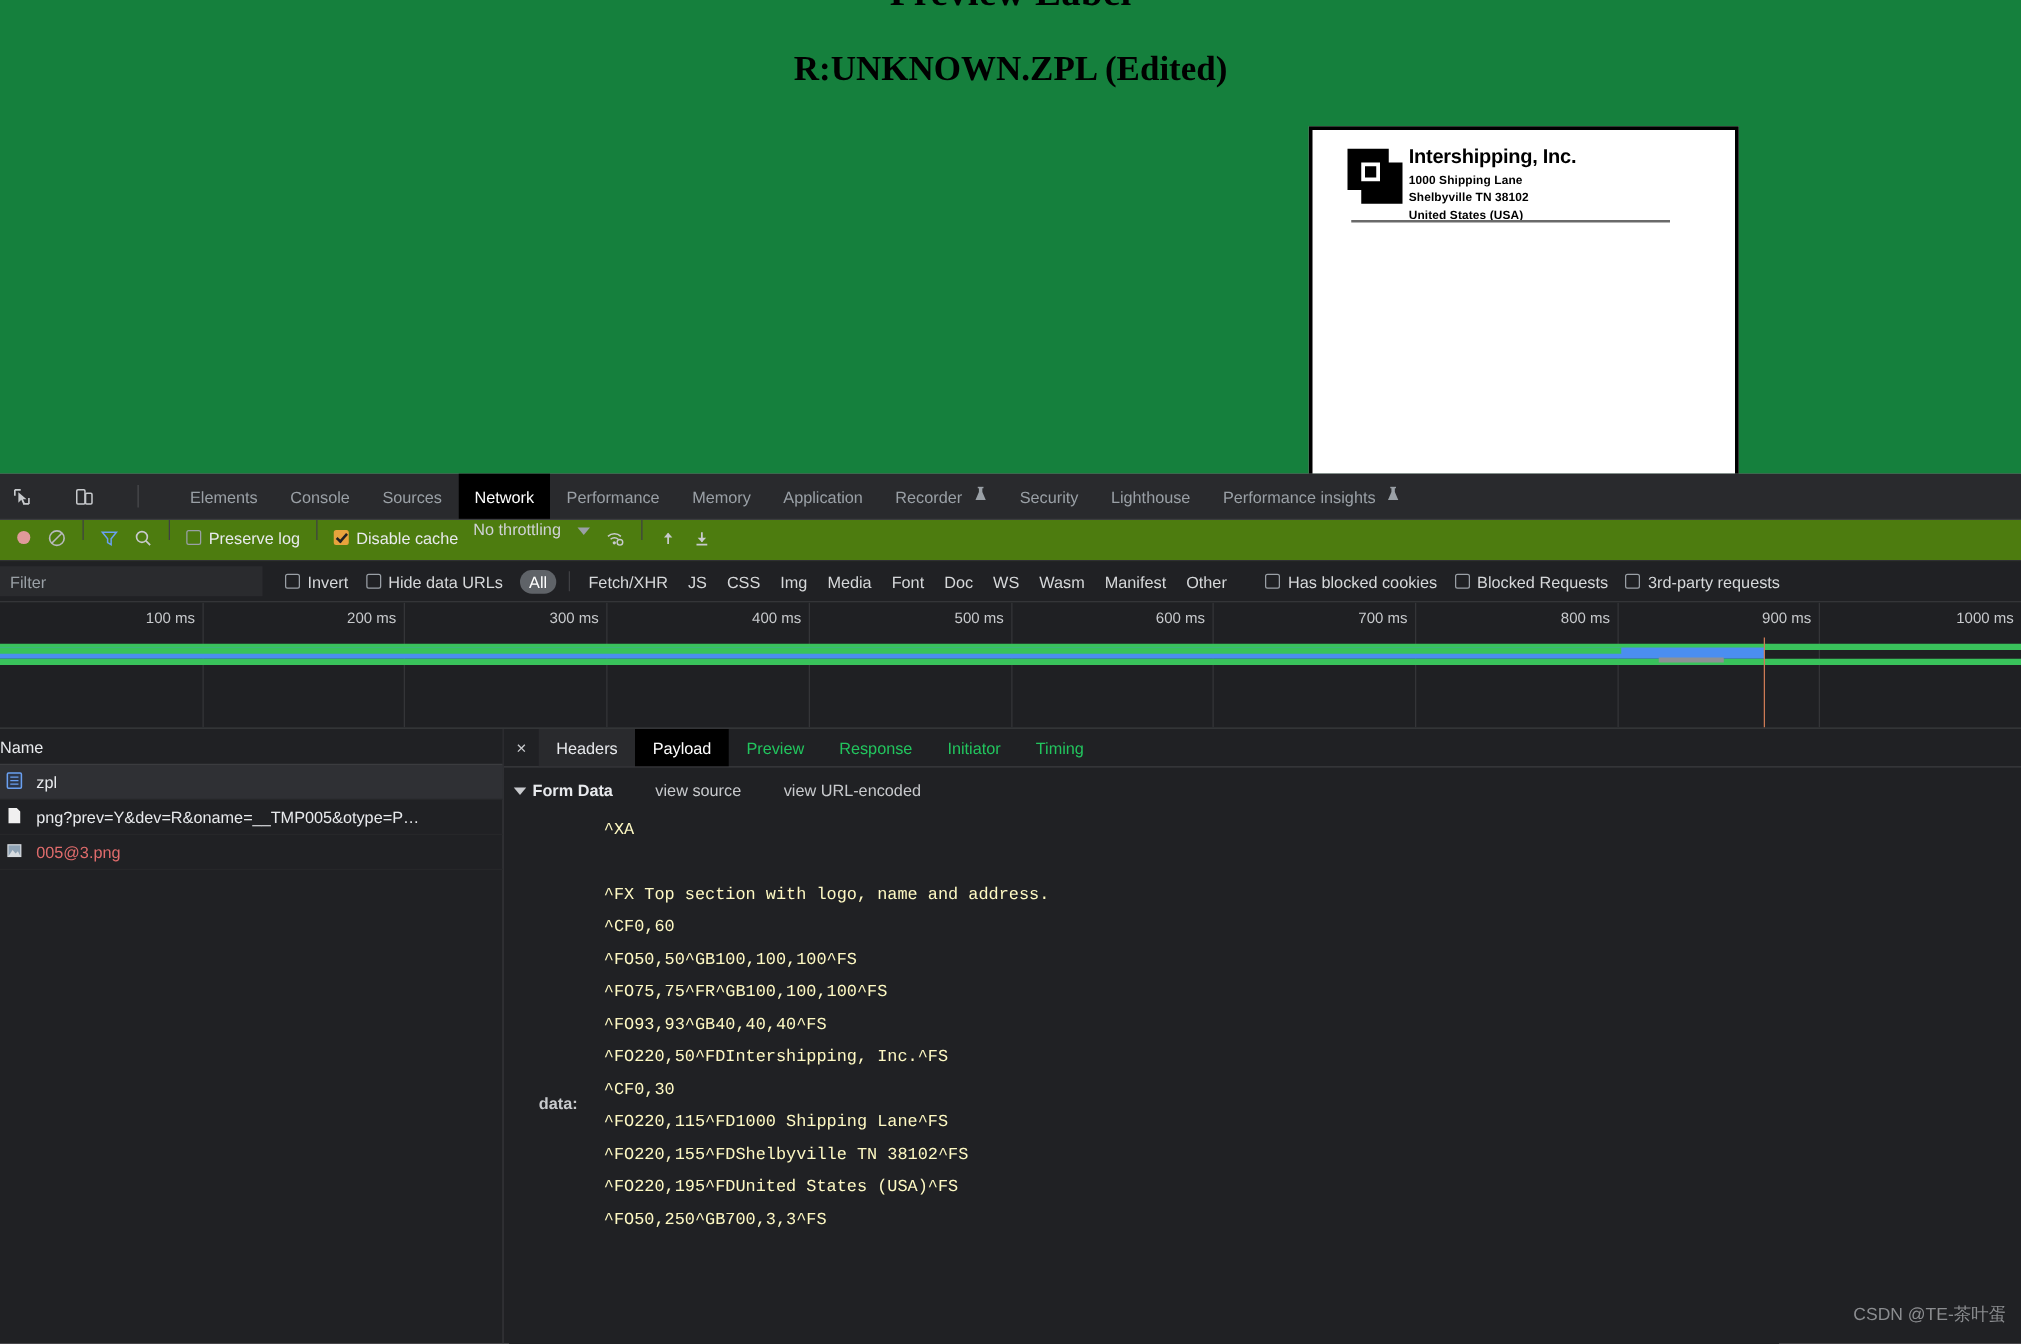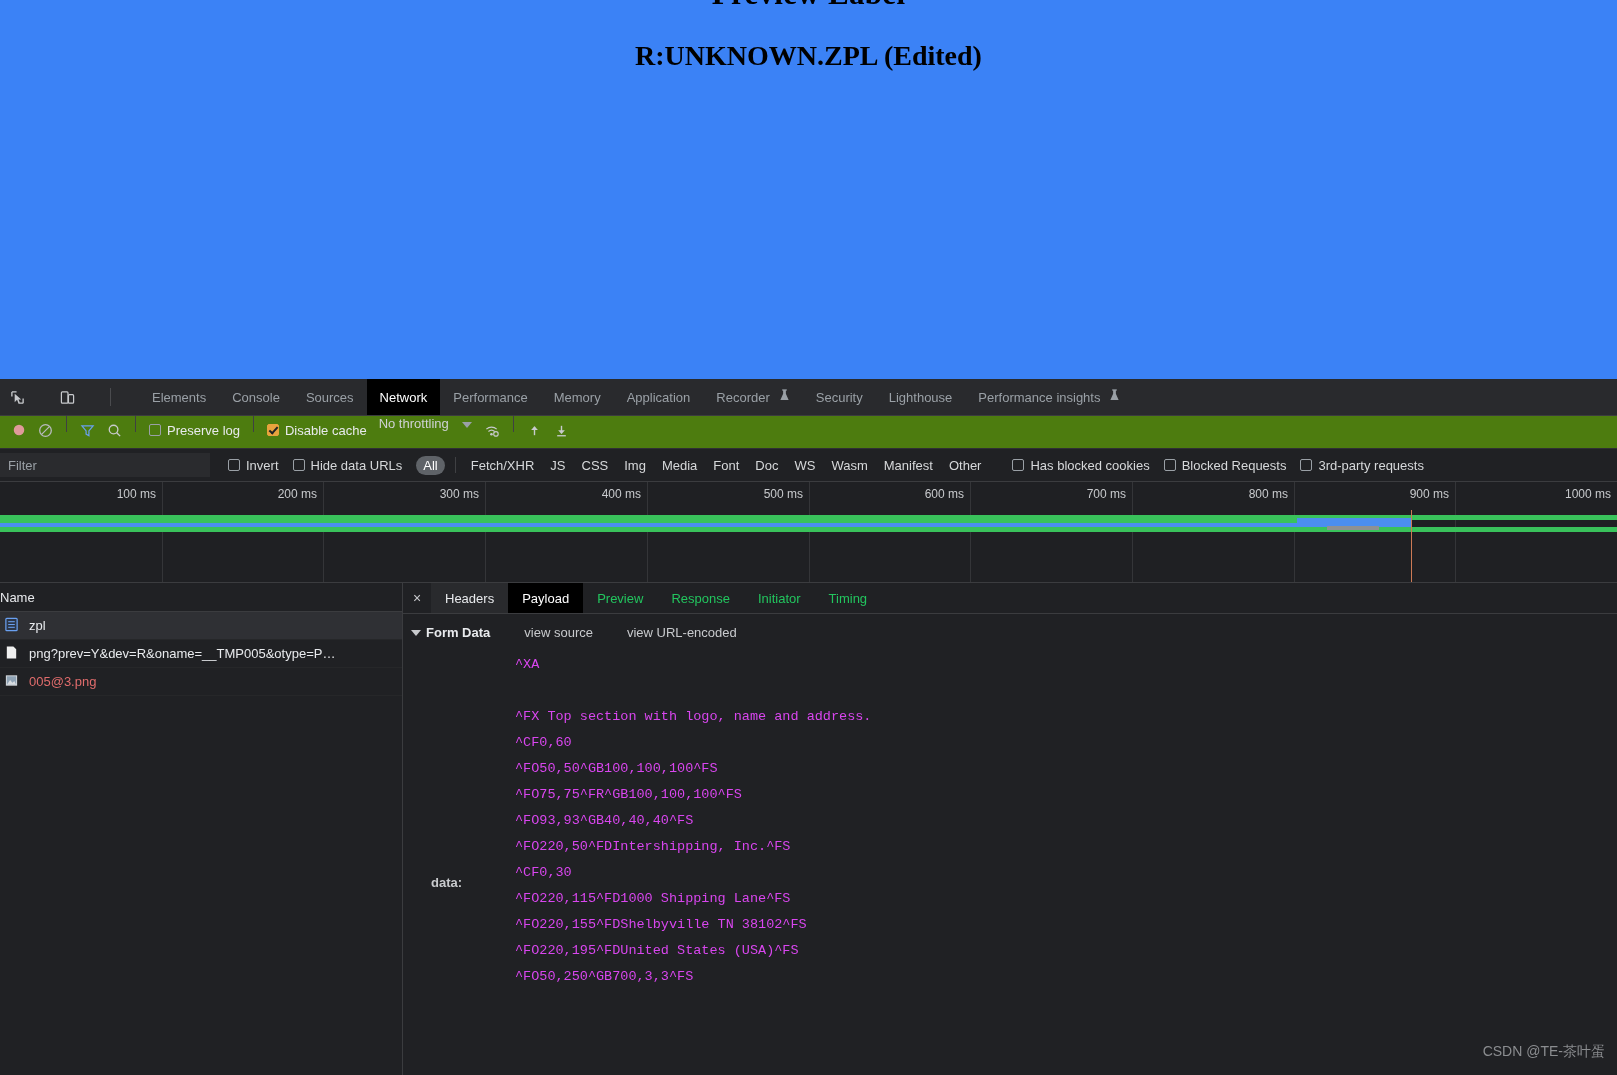--- a/index.html
+++ b/index.html
@@ -8,21 +8,21 @@
     overflow: hidden;
     background: #ffffff;
     font-family: "Liberation Sans", sans-serif;
   }
   #page { position: relative; width: 1617px; height: 1075px; }
 
   
   .page-content {
     position: absolute; left: 0; top: 0;
     width: 1617px; height: 379px;
-    background: #3b82f6;
+    background: #15803d;
     overflow: hidden;
   }
   .preview-heading {
     position: absolute;
     left: 0; top: -24px;
     width: 1617px;
     text-align: center;
     font-family: "Liberation Serif", serif;
     font-weight: bold;
     font-size: 31px;
@@ -305,42 +305,59 @@
   .fd-title { font-weight: bold; color:#e8eaed; font-size:13px; }
   .fd-link { color:#c8cacd; font-size:13px; margin-left: 34px; cursor:pointer;}
   .data-block { position: relative; margin-top: 12px; padding-left: 8px; }
   .data-key {
     position:absolute; left: 28px; top: 223px;
     color: #c8cacd; font-weight: bold;
     font-size: 13px;
     font-family: "Liberation Sans", sans-serif;
   }
   .zpl-lines {
-    margin-left: 104px;
+    margin-left: 72px;
     font-family: "Liberation Mono", monospace;
     font-size: 13.5px;
     line-height: 26px;
-    color: #d946ef;
+    color: #fef9c3;
     white-space: pre;
   }
   .watermark {
     position:absolute; right: 12px; bottom: 14px;
     color: #8b8d90; font-size: 14px;
     font-family: "Liberation Sans", sans-serif;
   }
 </style>
 </head>
 <body>
 
 <div id="page">
 
   <div class="page-content">
     <div class="preview-heading">Preview Label</div>
     <div class="preview-heading-2">R:UNKNOWN.ZPL (Edited)</div>
 
+    <div class="label-card">
+      <div class="label-inner">
+        <div class="zpl-logo">
+          <div class="sq-outer"></div>
+          <div class="sq-offset"></div>
+          <div class="sq-hole"></div>
+          <div class="sq-dot"></div>
+        </div>
+        <div class="zpl-company">Intershipping, Inc.</div>
+        <div class="zpl-addr">
+          <div>1000 Shipping Lane</div>
+          <div>Shelbyville TN 38102</div>
+          <div>United States (USA)</div>
+        </div>
+        <div class="zpl-rule"></div>
+      </div>
+    </div>
   </div>
 
   <div class="devtools">
 
     <div class="dt-tabstrip">
       <div class="dt-iconbtn">
         <svg width="15" height="15" viewBox="0 0 16 16">
           <path d="M2 2 L2 7 M2 2 L7 2" stroke="#c8cacd" stroke-width="1.4" fill="none"></path>
           <path d="M14 14 L14 9 M14 14 L9 14" stroke="#c8cacd" stroke-width="1.4" fill="none"></path>
           <path d="M5 4 L5 13 L7.5 10.5 L9 14 L10.5 13.2 L9 10 L12 10 Z" fill="#c8cacd"></path>

